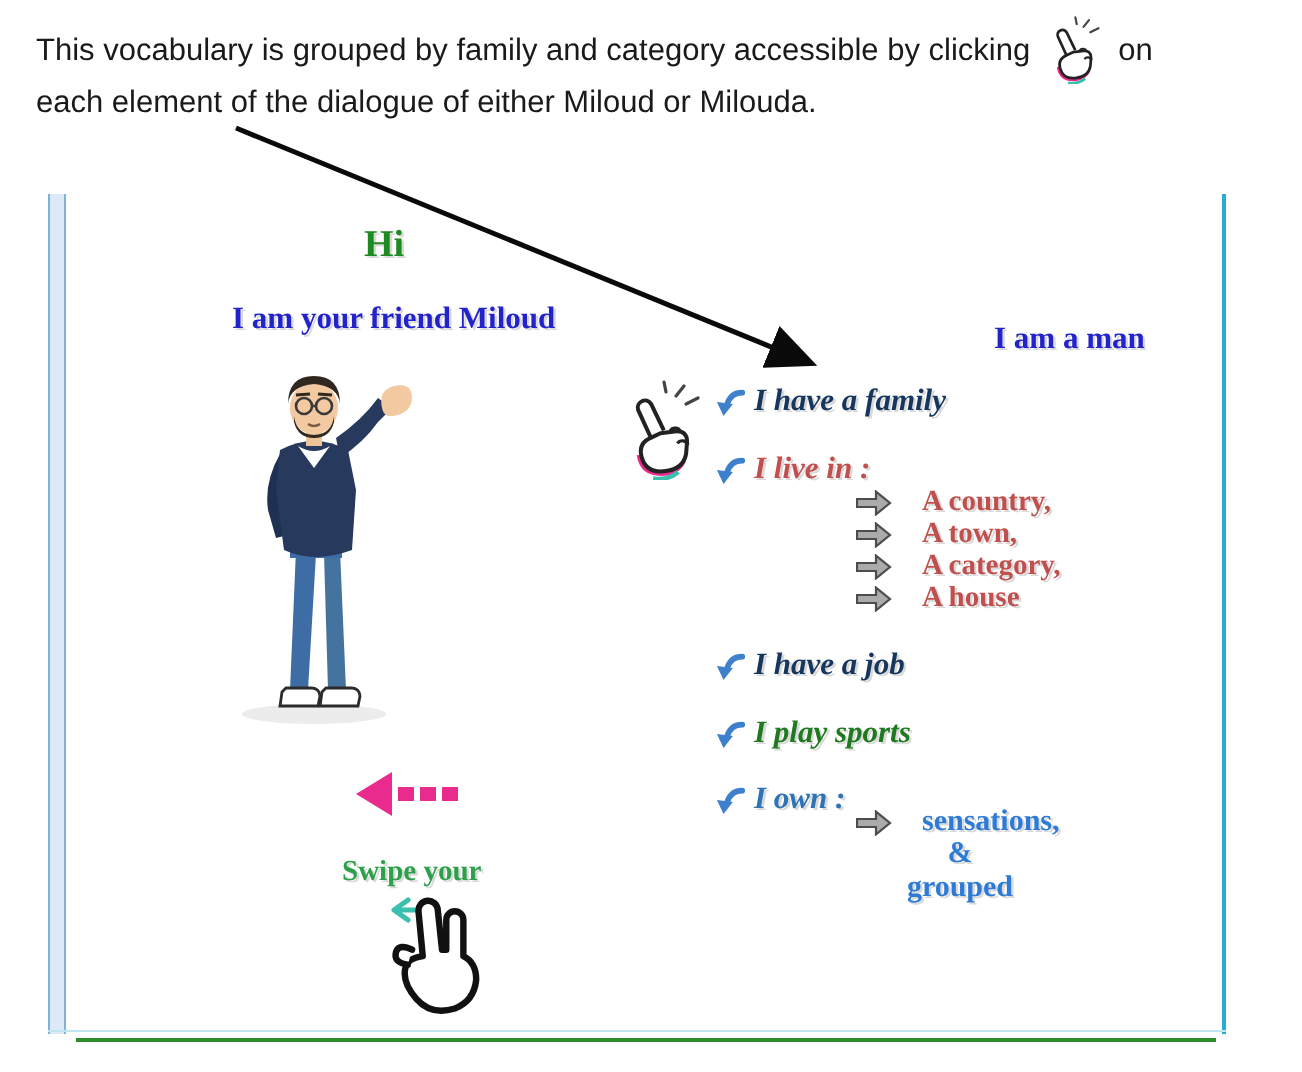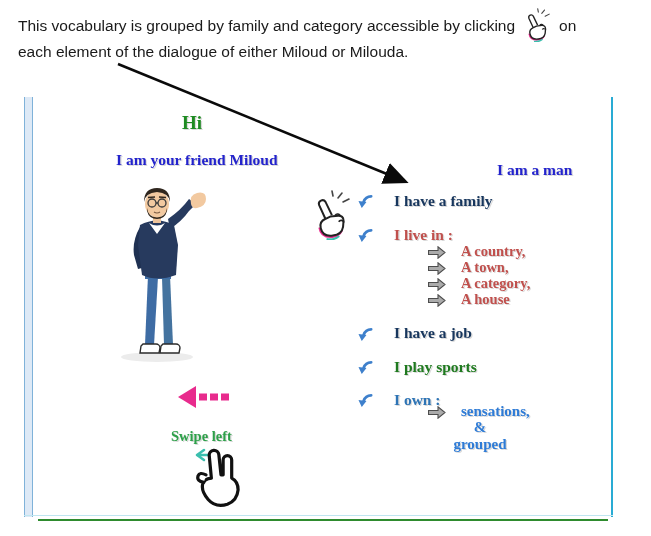--- a/index.html
+++ b/index.html
@@ -23,21 +23,21 @@
   .bottom-cyan{position:absolute;left:24px;top:515px;width:589px;height:1px;background:#BFE6F0;}
   .green-underline{position:absolute;left:38px;top:519px;width:570px;height:2px;background:var(--border-green);}
 
   
   .dlg{font-family:"Liberation Serif",serif;font-weight:bold;
        text-shadow:1.2px 1.2px 0 rgba(185,185,185,.55);white-space:nowrap;}
   .greeting{left:182px;top:112px;font-size:19px;color:var(--greeting);}
   .intro-left{left:116px;top:151px;font-size:15.5px;color:var(--intro-blue);text-align:right;}
   .intro-right{left:497px;top:161px;font-size:15.5px;color:var(--intro-blue);}
 
-  .row{display:flex;align-items:center;gap:21px;}
+  .row{display:flex;align-items:center;gap:4px;font-style:italic;}
   .row .bullet{width:15px;height:16px;flex:0 0 auto;}
   .lbl{font-size:15.5px;}
   .navy{color:var(--navy);}
   .red{color:var(--red);}
   .green-item{color:var(--green-item);}
   .own-blue{color:var(--own-blue);}
   .light-blue{color:var(--light-blue);}
 
   .sub-row{display:flex;align-items:center;gap:15px;height:16px;}
   .sub-row .sub-arrow{width:18px;height:13px;flex:0 0 auto;}
@@ -193,21 +193,21 @@
     <div class="sub-row">
       <span class="sub-arrow">
         <svg viewBox="0 0 18 13" width="18" height="13">
             <polygon points="0.5,4.5 10,4.5 10,0.8 17,6.5 10,12.2 10,8.5 0.5,8.5" fill="#ABABAB" stroke="#4D4D4D" stroke-width="1.1"></polygon>
           </svg>
       </span>
       <span class="dlg sub-lbl red">A house</span>
     </div>
   </div>
 
-  <div class="abs row" style="left:358px;top:324px;align-items:flex-end;">
+  <div class="abs row" style="left:358px;top:324px;">
     <span class="bullet">
       <svg viewBox="0 0 16 16" width="15" height="16">
           <path d="M14,3 Q8,3 6,9" stroke="#3E80CC" stroke-width="3" fill="none" stroke-linecap="round"></path>
           <polygon points="0.5,8 9,9 4,15.5" fill="#3E80CC"></polygon>
         </svg>
     </span>
     <span class="dlg lbl navy">I have a job</span>
   </div>
 
   <div class="abs row" style="left:358px;top:358px;">
@@ -245,21 +245,21 @@
 
   <div class="abs pink-arrow">
     <svg viewBox="0 0 56 22" width="56" height="22">
       <polygon points="0,11 18,0 18,22" fill="#E82B8D"></polygon>
       <rect x="21" y="7.5" width="8" height="7" fill="#E82B8D"></rect>
       <rect x="32" y="7.5" width="8" height="7" fill="#E82B8D"></rect>
       <rect x="43" y="7.5" width="8" height="7" fill="#E82B8D"></rect>
     </svg>
   </div>
 
-  <div class="abs dlg swipe-label">Swipe left</div>
+  <div class="abs dlg swipe-label">Swipe your</div>
 
   <div class="abs teal-arrow">
     <svg viewBox="0 0 28 14" width="28" height="14">
       <path d="M26,7 H7 M13,2 L6,7 L13,12" fill="none" stroke="#3BBFAE" stroke-width="2.6" stroke-linecap="round" stroke-linejoin="round"></path>
     </svg>
   </div>
 
   <div class="abs swipe-hand">
     <svg viewBox="0 0 50 58" width="54" height="62">
       <path d="M16,30 L14,9 a4.5,4.5 0 0 1 9,-0.8 L25,27 L27,27 L27,13 a4,4 0 0 1 8,0 L35,30 Q41,33 41,41 Q40,51 31,54.5 Q20,58 13,50 Q6,42 8,35 Q9,31 16,30 Z" fill="#fff" stroke="#111" stroke-width="3" stroke-linejoin="round"></path>

